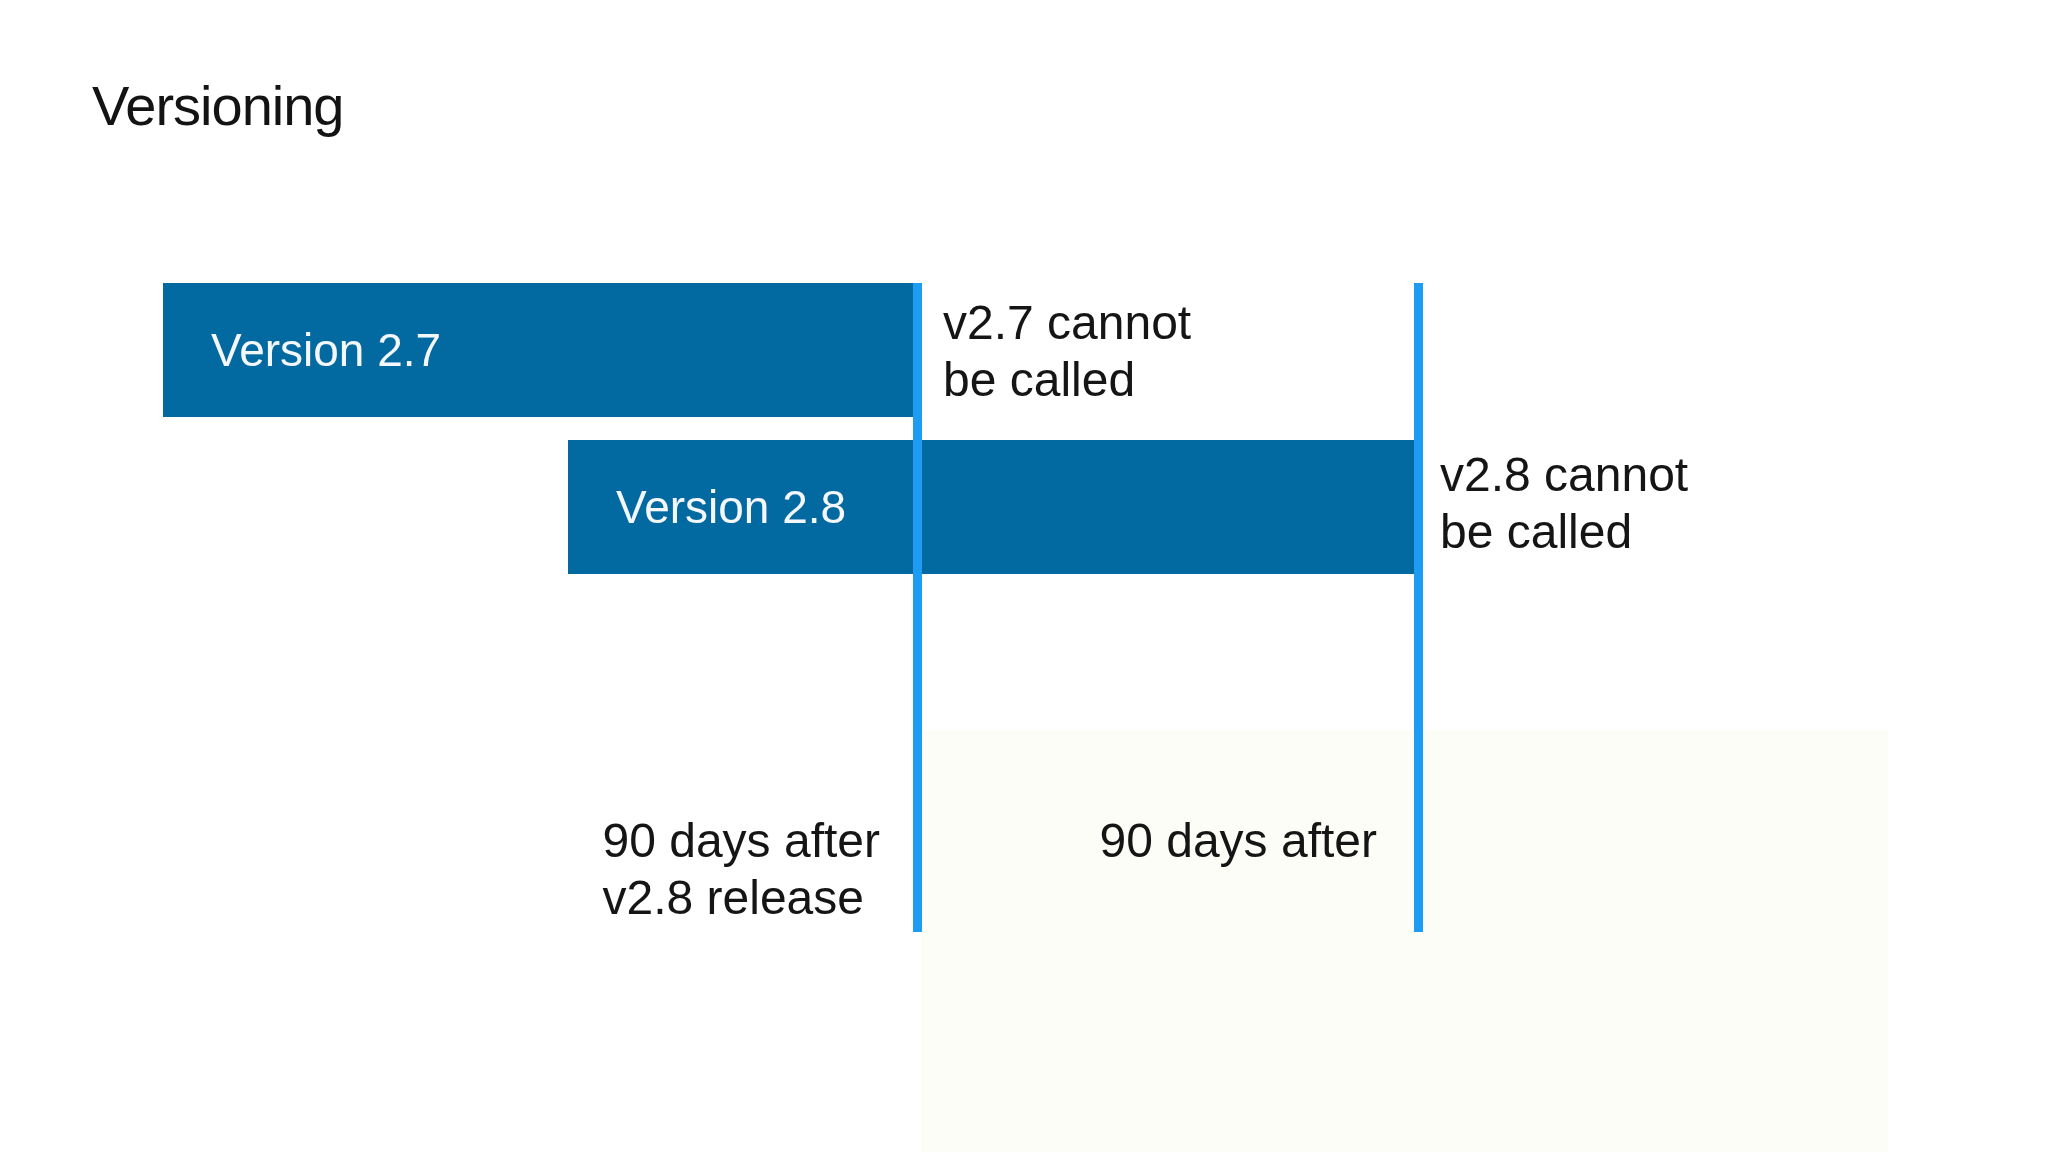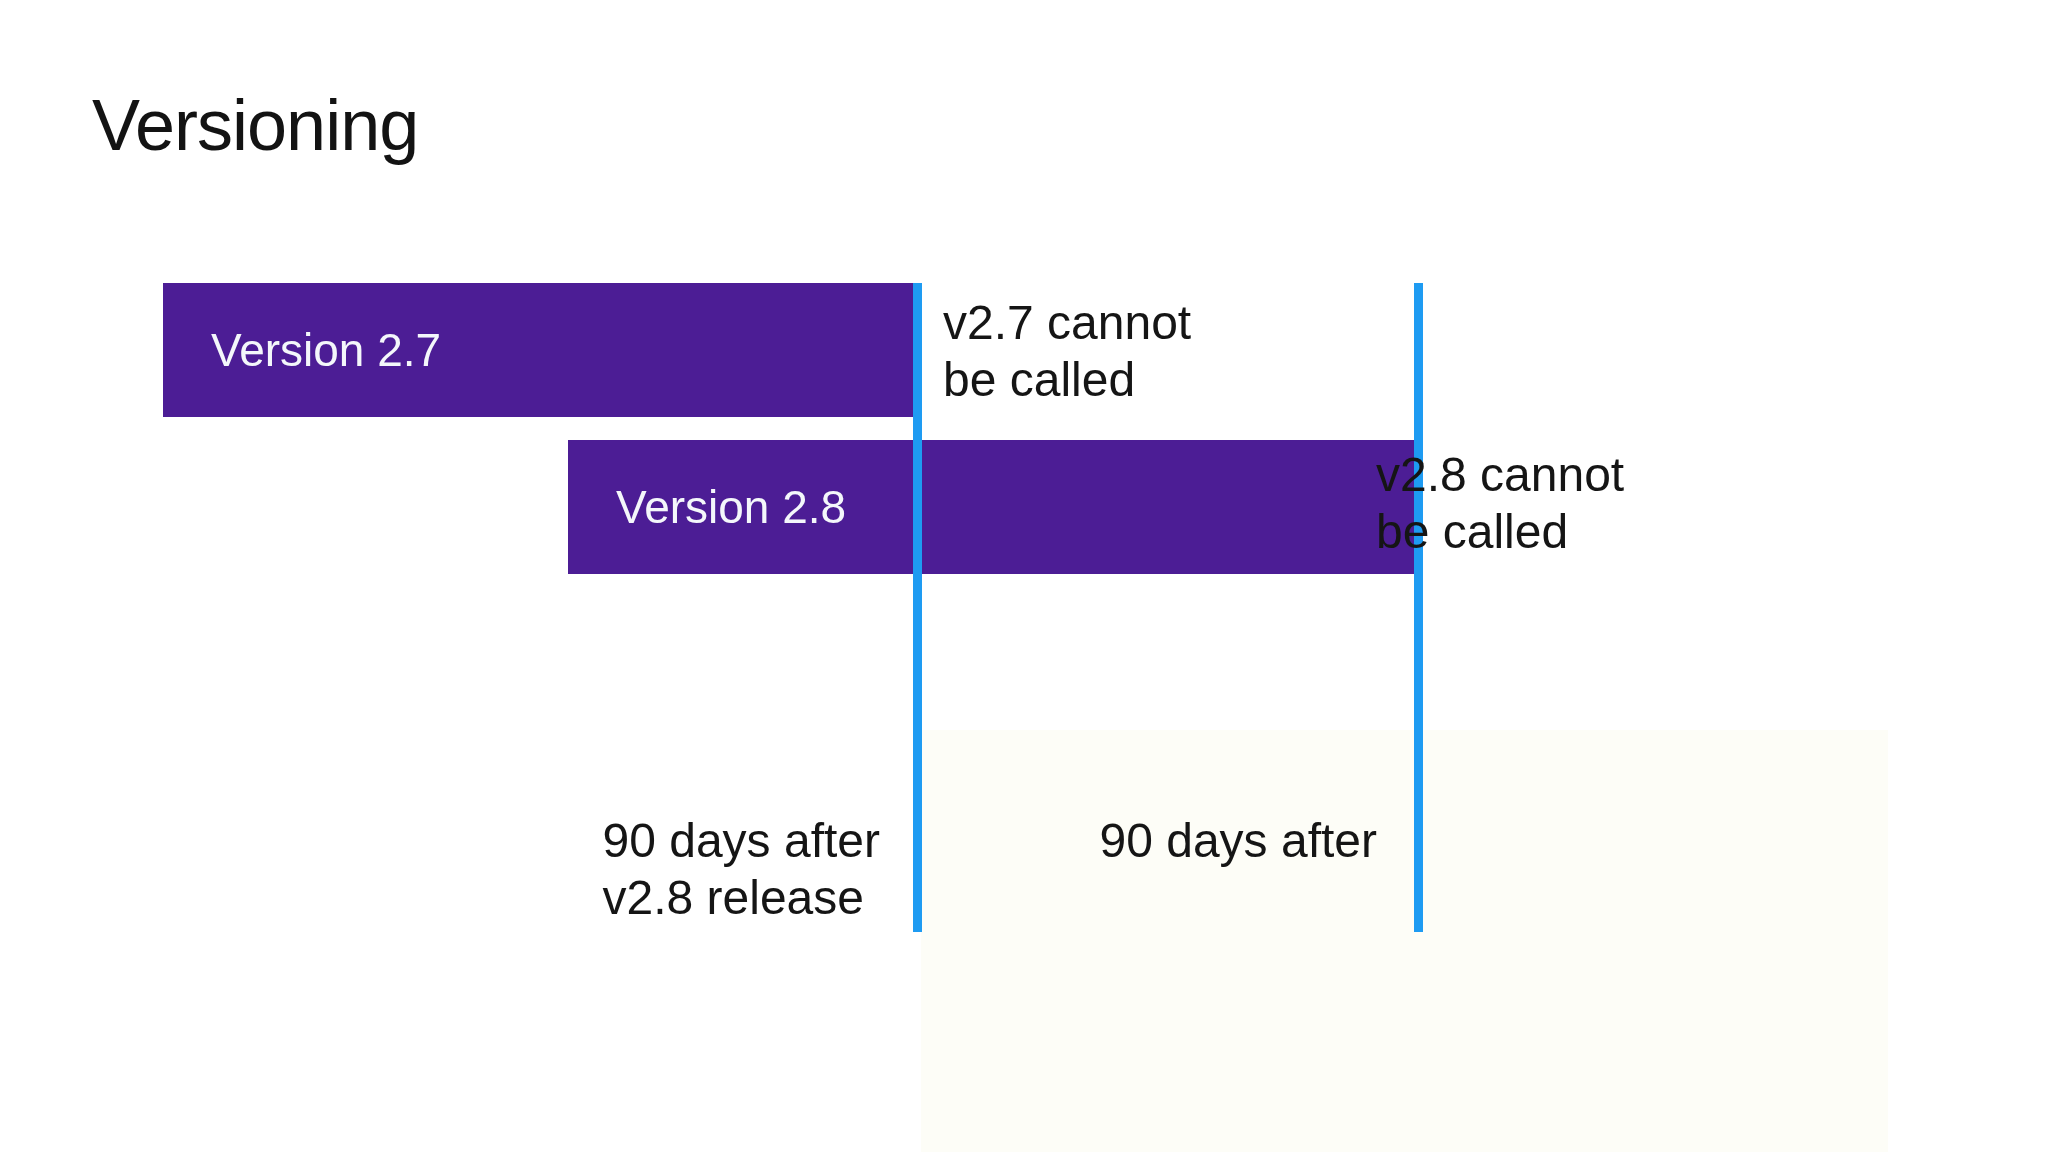--- a/index.html
+++ b/index.html
@@ -16,32 +16,32 @@
     position: absolute;
     left: 921px; top: 730px;
     width: 967px; height: 422px;
     background: #fdfdf7;
     z-index: 0;
   }
 
   .slide-title {
     position: absolute;
     left: 92px; top: 34px;
-    font-size: 72px;
+    font-size: 56px;
     font-weight: 300;
     letter-spacing: -1px;
     line-height: 1.2;
     color: #131313;
     z-index: 3;
     white-space: nowrap;
   }
 
   .bar {
     position: absolute;
-    background: #4c1d95;
+    background: #0369a1;
     display: flex;
     align-items: center;
     z-index: 1;
   }
   .bar .bar-label {
     padding-left: 48px;
     font-size: 46px;
     font-weight: 300;
     color: #f4f7fb;
     white-space: nowrap;
@@ -65,21 +65,21 @@
     position: absolute;
     font-size: 48px;
     line-height: 57px;
     color: #151515;
     z-index: 3;
     white-space: nowrap;
   }
   .note span { display: block; }
 
   .note-cannot-v27 { left: 943px; top: 294px; }
-  .note-cannot-v28 { left: 1376px; top: 446px; }
+  .note-cannot-v28 { left: 1440px; top: 446px; }
 
   .note-deadline { }
   .note-deadline-1 { right: 1168px; top: 812px; }
   .note-deadline-2 { right: 671px;  top: 812px; }
 </style>
 </head>
 <body>
 
 <div id="slide">
 

